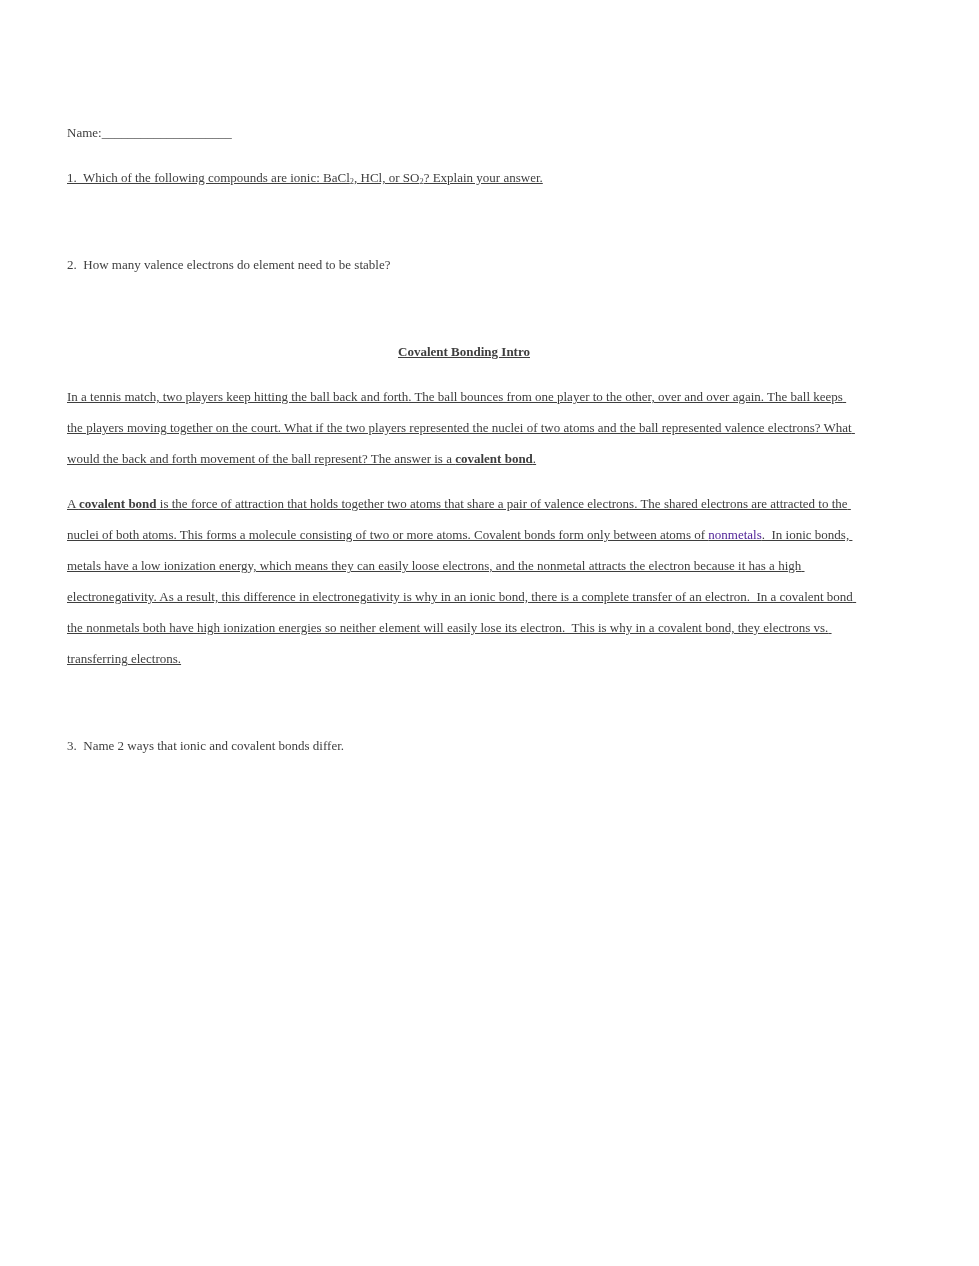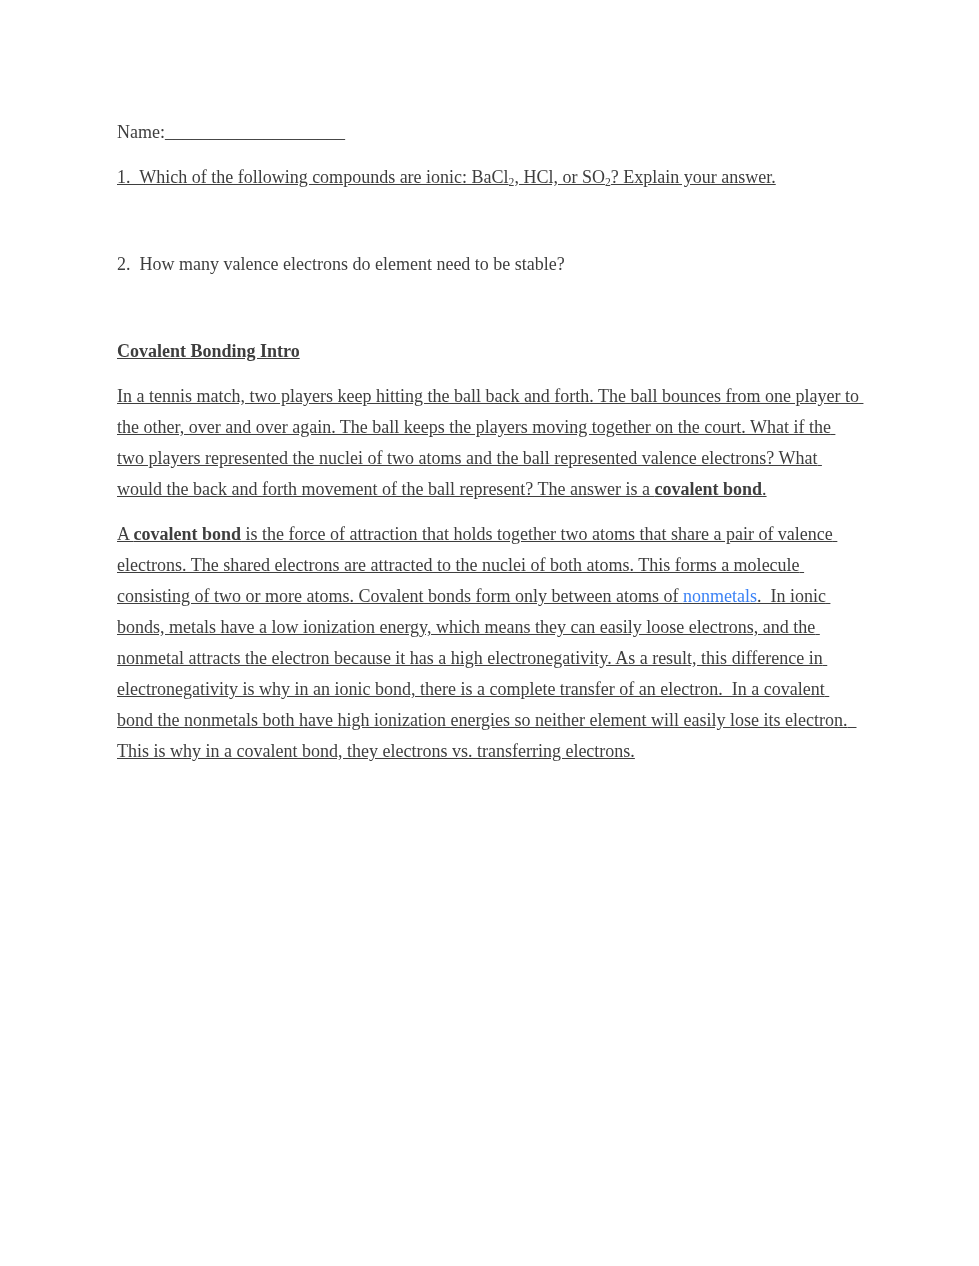--- a/index.html
+++ b/index.html
@@ -5,48 +5,48 @@
   html, body {
     margin: 0;
     padding: 0;
     background: #ffffff;
   }
   .page {
     position: relative;
     width: 979px;
     height: 1266px;
     box-sizing: border-box;
-    padding: 117px 118px 0 117px;
+    padding: 117px 118px 0 67px;
     background: #ffffff;
     font-family: "Liberation Serif", "DejaVu Serif", serif;
     color: #3e3e3e;
-    font-size: 18px;
+    font-size: 13px;
     line-height: 31px;
   }
   .page p {
     margin: 0;
     white-space: pre-wrap;
   }
   .gap-sm { margin-top: 14px !important; text-decoration: underline; }
   .gap-lg { margin-top: 56px !important; font-family: Liberation Serif, serif; }
   .heading {
-    text-align: left;
+    text-align: center;
     font-weight: bold;
   }
   .heading .heading-text {
     text-decoration: underline;
   }
   .bold { font-weight: bold; }
   sub.chem-sub {
     font-size: 0.65em;
     line-height: 0;
     vertical-align: -0.25em;
   }
   a.doc-link {
-    color: #3b82f6;
+    color: #4c1d95;
     text-decoration: none;
     cursor: pointer;
   }
 </style>
 </head>
 <body>
 
 <div class="page">
 
   <p>Name:____________________</p>
@@ -55,14 +55,15 @@
   <p class="gap-sm"><span>1.  Which of the following compounds are ionic: BaCl</span><sub class="chem-sub">2</sub><span>, HCl, or SO</span><sub class="chem-sub">2</sub><span>? Explain your answer.</span></p>
 
   <p class="gap-lg">2.  How many valence electrons do element need to be stable?</p>
 
   <p class="heading gap-lg"><span class="heading-text">Covalent Bonding Intro</span></p>
 
   <p class="gap-sm"><span>In a tennis match, two players keep hitting the ball back and forth. The ball bounces from one player to the other, over and over again. The ball keeps the players moving together on the court. What if the two players represented the nuclei of two atoms and the ball represented valence electrons? What would the back and forth movement of the ball represent? The answer is a </span><span class="bold">covalent bond</span><span>.</span></p>
 
   <p class="gap-sm"><span>A </span><span class="bold">covalent bond</span><span> is the force of attraction that holds together two atoms that share a pair of valence electrons. The shared electrons are attracted to the nuclei of both atoms. This forms a molecule consisting of two or more atoms. Covalent bonds form only between atoms of </span><a class="doc-link">nonmetals</a><span>.  In ionic bonds, metals have a low ionization energy, which means they can easily loose electrons, and the nonmetal attracts the electron because it has a high electronegativity. As a result, this difference in electronegativity is why in an ionic bond, there is a complete transfer of an electron.  In a covalent bond the nonmetals both have high ionization energies so neither element will easily lose its electron.  This is why in a covalent bond, they electrons vs. transferring electrons.</span></p>
 
+  <p class="gap-lg">3.  Name 2 ways that ionic and covalent bonds differ.</p>
 
 </div>
 
 </body></html>

